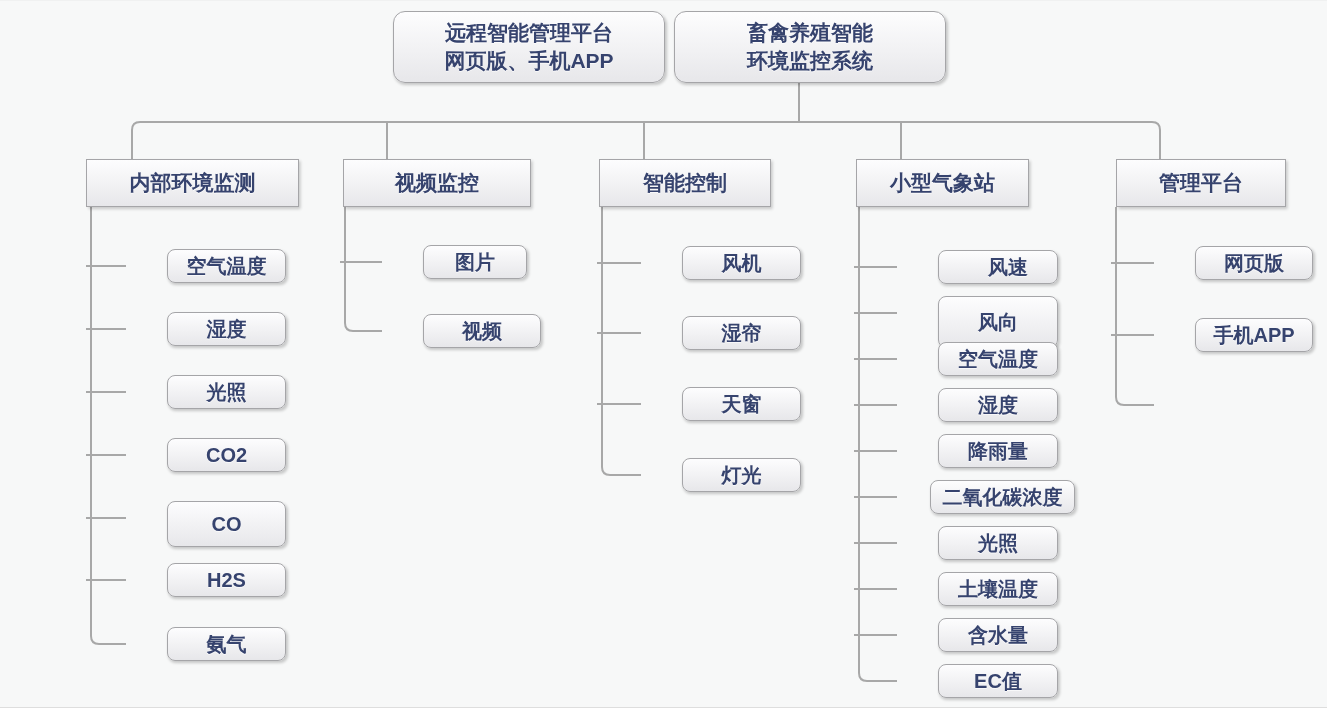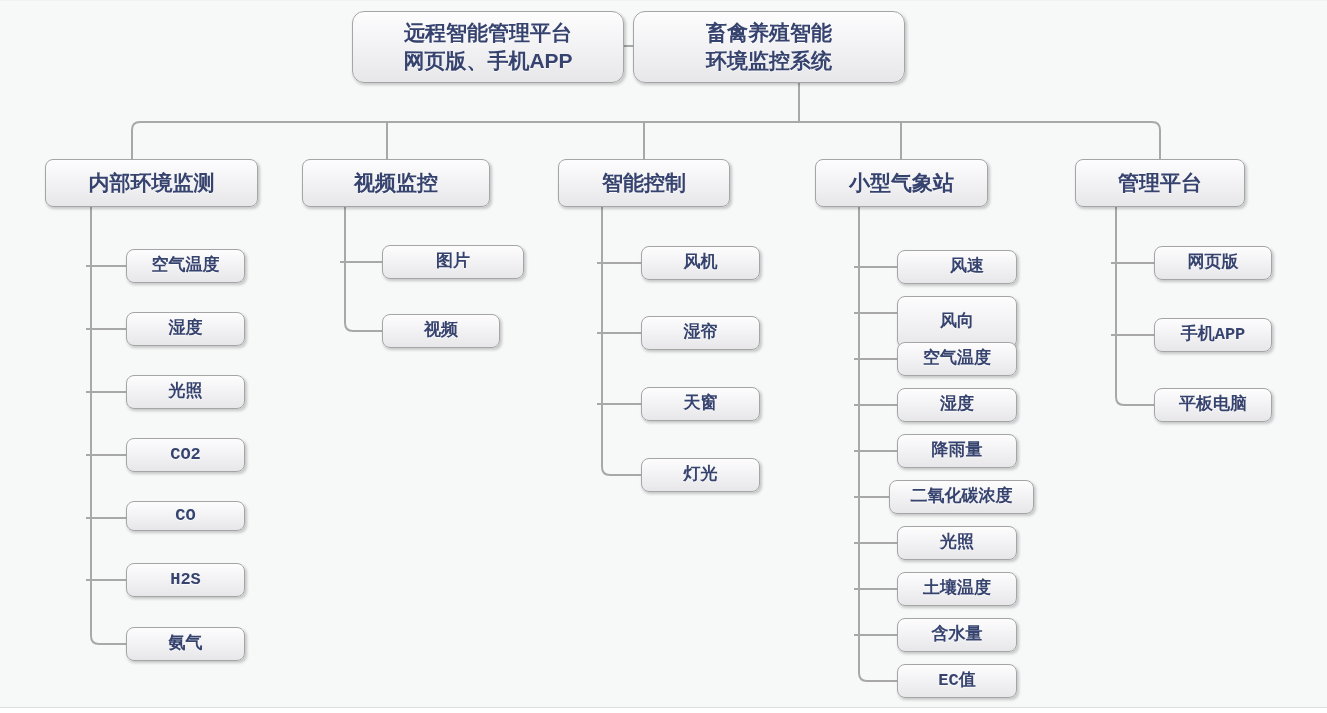--- a/index.html
+++ b/index.html
@@ -33,24 +33,25 @@
     box-shadow: 1.5px 2px 3px rgba(0,0,0,0.20);
     color: #36436e;
     font-weight: bold;
     display: flex;
     align-items: center;
     justify-content: center;
     text-align: center;
     white-space: pre-line;
     text-shadow: 0 1px 0 rgba(255,255,255,0.65);
     line-height: 1.32;
+    margin-left: 41px;
   }
   .node-lg { font-size: 21px; border-radius: 12px; }
-  .node-md { font-size: 21px; border-radius: 8px; }
-  .node-sm { font-size: 17px; border-radius: 8px; font-family: Liberation Mono, monospace; }
+  .node-md { font-size: 21px; border-radius: 0; }
+  .node-sm { font-size: 20px; border-radius: 8px; }
   #bottom-edge {
     position: absolute; left: 0; top: 707px;
     width: 1327px; height: 6px;
     background: #ffffff;
     border-top: 1px solid #dedede;
   }
 </style>
 </head>
 <body>
 
@@ -103,26 +104,26 @@
   <div class="node node-lg" style="left:352px; top:10px; width:272px; height:72px;">远程智能管理平台
 网页版、手机APP</div>
   <div class="node node-lg" style="left:633px; top:10px; width:272px; height:72px;">畜禽养殖智能
 环境监控系统</div>
 
   <div class="node node-md" style="left:45px; top:158px; width:213px; height:48px;">内部环境监测</div>
   <div class="node node-sm" style="left:126px; top:248px; width:119px; height:34px;">空气温度</div>
   <div class="node node-sm" style="left:126px; top:311px; width:119px; height:34px;">湿度</div>
   <div class="node node-sm" style="left:126px; top:374px; width:119px; height:34px;">光照</div>
   <div class="node node-sm" style="left:126px; top:437px; width:119px; height:34px;">CO2</div>
-  <div class="node node-sm" style="left:126px; top:500px; width:119px; height:30px;">CO</div>
+  <div class="node node-sm" style="left:126px; top:500px; width:119px; height:46px;">CO</div>
   <div class="node node-sm" style="left:126px; top:562px; width:119px; height:34px;">H2S</div>
   <div class="node node-sm" style="left:126px; top:626px; width:119px; height:34px;">氨气</div>
 
   <div class="node node-md" style="left:302px; top:158px; width:188px; height:48px;">视频监控</div>
-  <div class="node node-sm" style="left:382px; top:244px; width:142px; height:34px;">图片</div>
+  <div class="node node-sm" style="left:382px; top:244px; width:104px; height:34px;">图片</div>
   <div class="node node-sm" style="left:382px; top:313px; width:118px; height:34px;">视频</div>
 
   <div class="node node-md" style="left:558px; top:158px; width:172px; height:48px;">智能控制</div>
   <div class="node node-sm" style="left:641px; top:245px; width:119px; height:34px;">风机</div>
   <div class="node node-sm" style="left:641px; top:315px; width:119px; height:34px;">湿帘</div>
   <div class="node node-sm" style="left:641px; top:386px; width:119px; height:34px;">天窗</div>
   <div class="node node-sm" style="left:641px; top:457px; width:119px; height:34px;">灯光</div>
 
   <div class="node node-md" style="left:815px; top:158px; width:173px; height:48px;">小型气象站</div>
   <div class="node node-sm" style="left:897px; top:249px; width:120px; height:34px;padding-left:20px;">风速</div>
@@ -132,17 +133,16 @@
   <div class="node node-sm" style="left:897px; top:433px; width:120px; height:34px;">降雨量</div>
   <div class="node node-sm" style="left:889px; top:479px; width:145px; height:34px;">二氧化碳浓度</div>
   <div class="node node-sm" style="left:897px; top:525px; width:120px; height:34px;">光照</div>
   <div class="node node-sm" style="left:897px; top:571px; width:120px; height:34px;">土壤温度</div>
   <div class="node node-sm" style="left:897px; top:617px; width:120px; height:34px;">含水量</div>
   <div class="node node-sm" style="left:897px; top:663px; width:120px; height:34px;">EC值</div>
 
   <div class="node node-md" style="left:1075px; top:158px; width:170px; height:48px;">管理平台</div>
   <div class="node node-sm" style="left:1154px; top:245px; width:118px; height:34px;">网页版</div>
   <div class="node node-sm" style="left:1154px; top:317px; width:118px; height:34px;">手机APP</div>
-  <div class="node node-sm" style="left:1154px; top:387px; width:118px; height:34px;">平板电脑</div>
 
 </div>
 
 <div id="bottom-edge"></div>
 
 </body></html>

